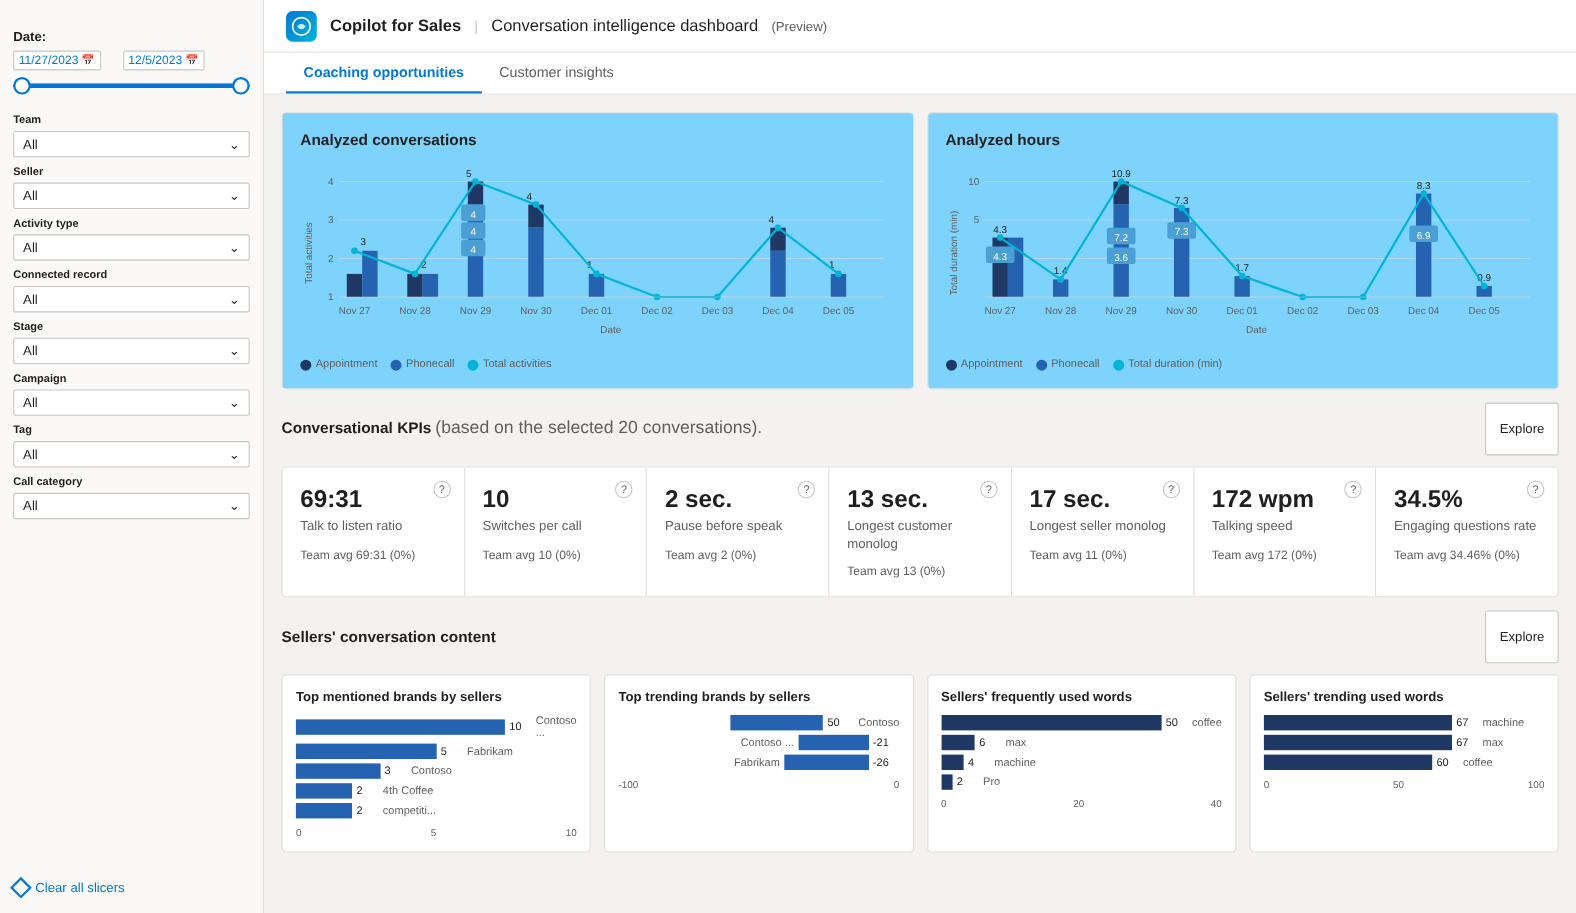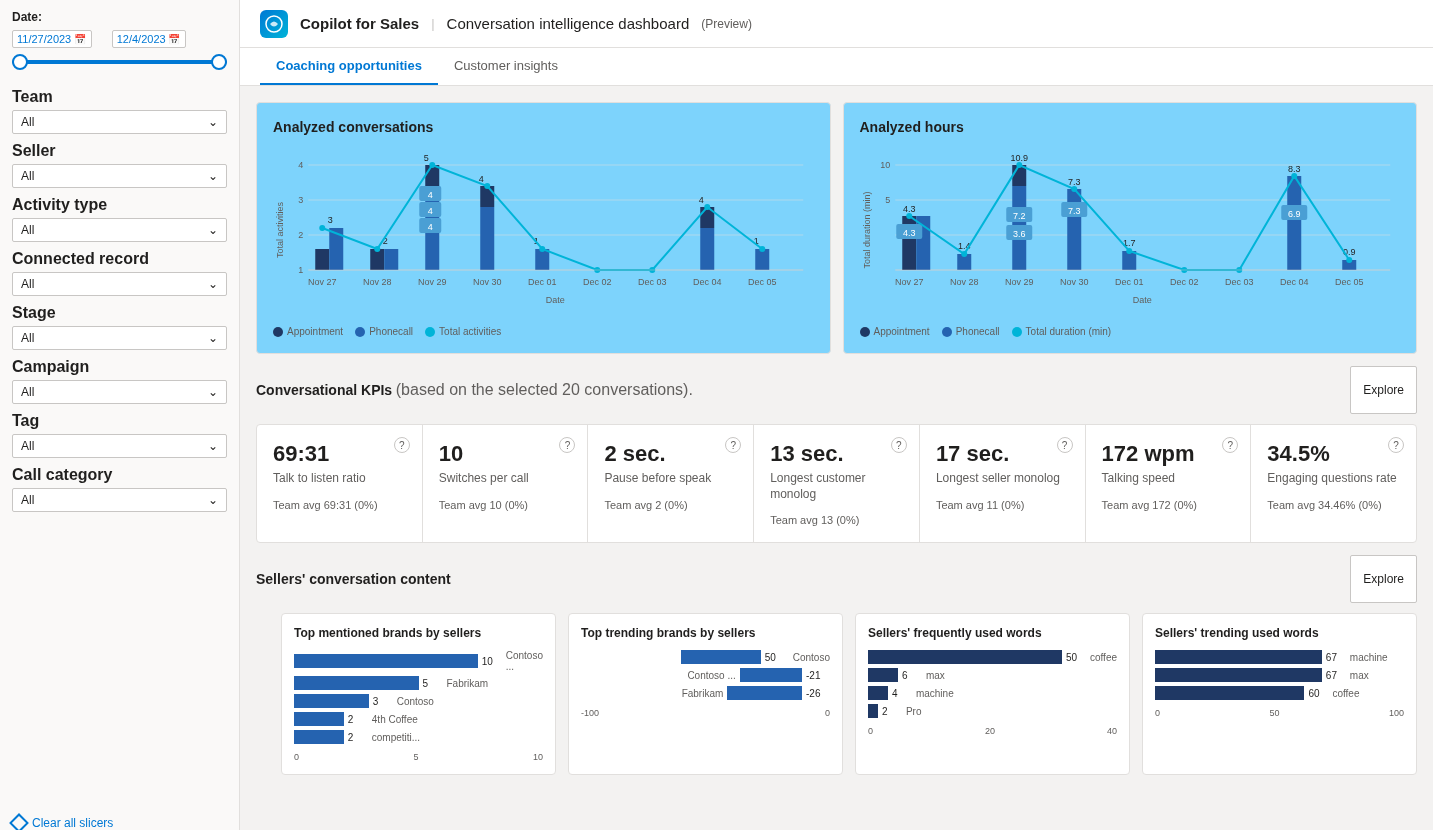--- a/index.html
+++ b/index.html
@@ -1,32 +1,32 @@
 <!DOCTYPE html>
 <html><head>
   <meta charset="utf-8">
   <style>
     * { box-sizing: border-box; margin: 0; padding: 0; }
     body { font-family: 'Segoe UI', Arial, sans-serif; background: #f3f2f1; display: flex; height: 830px; overflow: hidden; font-size: 13px; color: #201f1e; }
 
     
     #sidebar {
       width: 240px; min-width: 240px; background: #faf9f8; border-right: 1px solid #e1dfdd;
-      display: flex; flex-direction: column; padding: 0 12px; overflow-y: auto;
+      display: flex; flex-direction: column; padding: 16px 12px; overflow-y: auto;
     }
     .sidebar-label { font-size: 11px; color: #605e5c; margin-bottom: 2px; margin-top: 10px; }
     .date-range { display: flex; gap: 20px; align-items: center; margin-bottom: 4px; }
     .date-input { background: #fff; border: 1px solid #c8c6c4; border-radius: 2px; padding: 2px 4px; font-size: 11px; color: #0078d4; display: flex; align-items: center; gap: 3px; }
     .date-cal-icon { font-size: 10px; color: #0078d4; }
     .slider-track { width: 100%; height: 4px; background: #c8c6c4; border-radius: 2px; position: relative; margin: 8px 0 16px; }
     .slider-fill { position: absolute; left: 0; right: 0; top: 0; height: 4px; background: #0078d4; border-radius: 2px; }
     .slider-thumb-left { position: absolute; left: 0; top: -6px; width: 16px; height: 16px; background: #fff; border: 2px solid #0078d4; border-radius: 50%; }
     .slider-thumb-right { position: absolute; right: 0; top: -6px; width: 16px; height: 16px; background: #fff; border: 2px solid #0078d4; border-radius: 50%; }
     .filter-group { margin-top: 8px; }
-    .filter-title { font-size: 16px; font-weight: 600; color: #201f1e; margin-bottom: 4px; }
+    .filter-title { font-size: 10px; font-weight: 600; color: #201f1e; margin-bottom: 4px; }
     .filter-select { width: 100%; border: 1px solid #c8c6c4; border-radius: 2px; padding: 4px 8px; font-size: 12px; background: #fff; display: flex; justify-content: space-between; align-items: center; cursor: pointer; }
     .clear-slicers { margin-top: auto; padding-top: 16px; display: flex; align-items: center; gap: 6px; color: #0078d4; font-size: 12px; cursor: pointer; }
     .diamond-icon { width: 14px; height: 14px; background: transparent; border: 2px solid #0078d4; transform: rotate(45deg); display: inline-block; }
 
     
     #main { flex: 1; display: flex; flex-direction: column; overflow: hidden; }
 
     
     #header {
       background: #fff; border-bottom: 1px solid #e1dfdd; padding: 8px 20px;
@@ -58,21 +58,21 @@
 
     .kpi-row { display: flex; gap: 0; background: #fff; border: 1px solid #e1dfdd; border-radius: 4px; overflow: hidden; }
     .kpi-card { flex: 1; padding: 16px; border-right: 1px solid #e1dfdd; position: relative; }
     .kpi-card:last-child { border-right: none; }
     .kpi-help { position: absolute; top: 12px; right: 12px; width: 16px; height: 16px; border: 1px solid #c8c6c4; border-radius: 50%; display: flex; align-items: center; justify-content: center; font-size: 10px; color: #605e5c; cursor: pointer; }
     .kpi-value { font-size: 22px; font-weight: 700; margin-bottom: 4px; }
     .kpi-label { font-size: 12px; color: #605e5c; line-height: 1.3; margin-bottom: 12px; }
     .kpi-avg { font-size: 11px; color: #605e5c; }
 
     
-    .sellers-row { display: flex; gap: 12px; margin-left: 25px; }
+    .sellers-row { display: flex; gap: 12px; }
     .sellers-card { background: #fff; border: 1px solid #e1dfdd; border-radius: 4px; padding: 12px; flex: 1; }
     .sellers-card-title { font-size: 12px; font-weight: 600; margin-bottom: 10px; color: #201f1e; }
 
     
     .chart-svg-wrap { width: 100%; }
 
     .legend { display: flex; gap: 12px; flex-wrap: wrap; margin-top: 8px; }
     .legend-item { display: flex; align-items: center; gap: 4px; font-size: 10px; color: #605e5c; }
     .legend-dot { width: 10px; height: 10px; border-radius: 50%; flex-shrink: 0; }
 
@@ -84,21 +84,21 @@
 <body>
 
 <div id="sidebar">
   <div class="sidebar-label" style="font-size:12px;color:#201f1e;font-weight:600;margin-bottom:6px;">Date:</div>
   <div class="date-range">
     <div class="date-input">
       <span>11/27/2023</span>
       <span class="date-cal-icon">📅</span>
     </div>
     <div class="date-input">
-      <span>12/4/2023</span>
+      <span>12/5/2023</span>
       <span class="date-cal-icon">📅</span>
     </div>
   </div>
   <div class="slider-track">
     <div class="slider-fill"></div>
     <div class="slider-thumb-left"></div>
     <div class="slider-thumb-right"></div>
   </div>
 
   <div class="filter-group">

